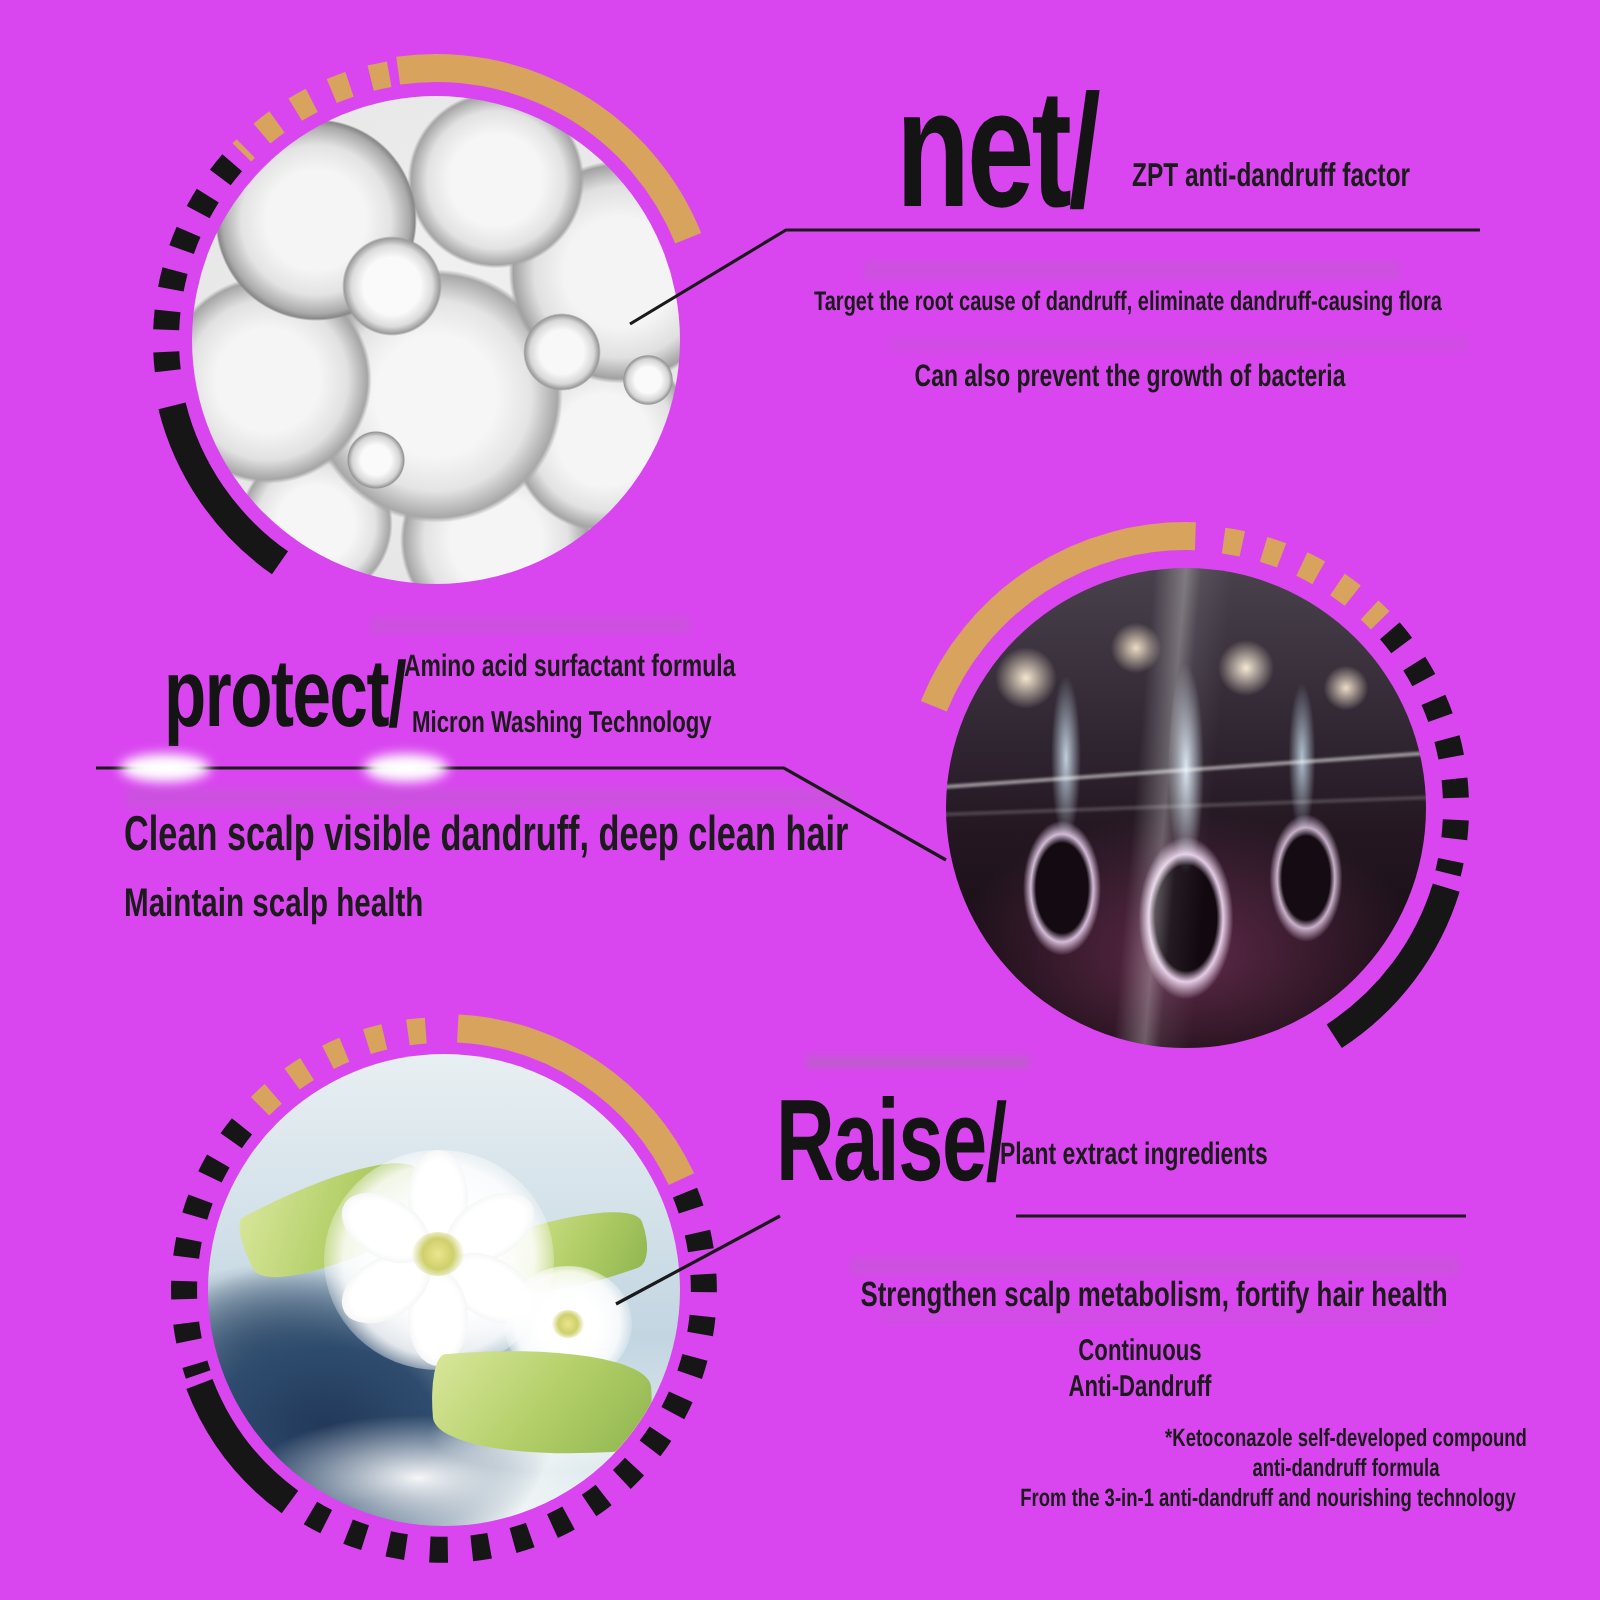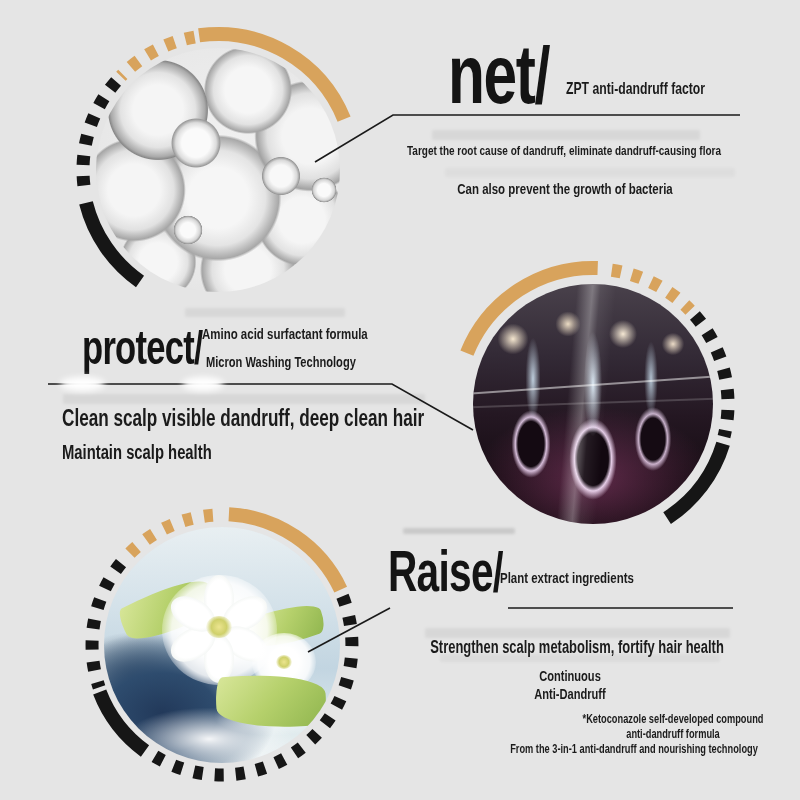--- a/index.html
+++ b/index.html
@@ -1,17 +1,17 @@
 <!DOCTYPE html>
 <html><head>
 <meta charset="utf-8">
 <style>
   html,body{margin:0;padding:0;background:#ffffff;}
   .canvas{
-    position:relative;width:800px;height:800px;background:#e5e5e5;overflow:hidden;
+    position:relative;width:800px;height:800px;background:#d946ef;overflow:hidden;
     font-family:"Liberation Sans","DejaVu Sans",sans-serif;color:#1b1b1b;
   }
   
   .h1{
     position:absolute;font-weight:bold;color:#141414;line-height:1;
     transform-origin:left top;white-space:nowrap;letter-spacing:-2px;
   }
   .h1 .slash{letter-spacing:0;}
   
   .txt{

